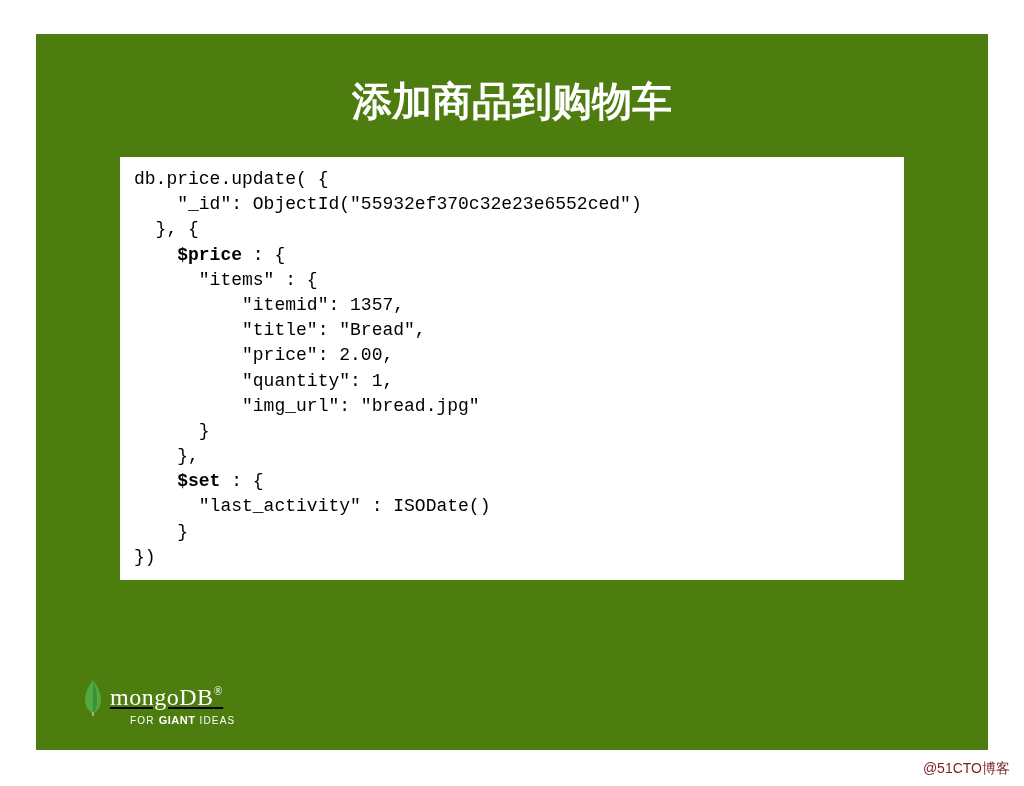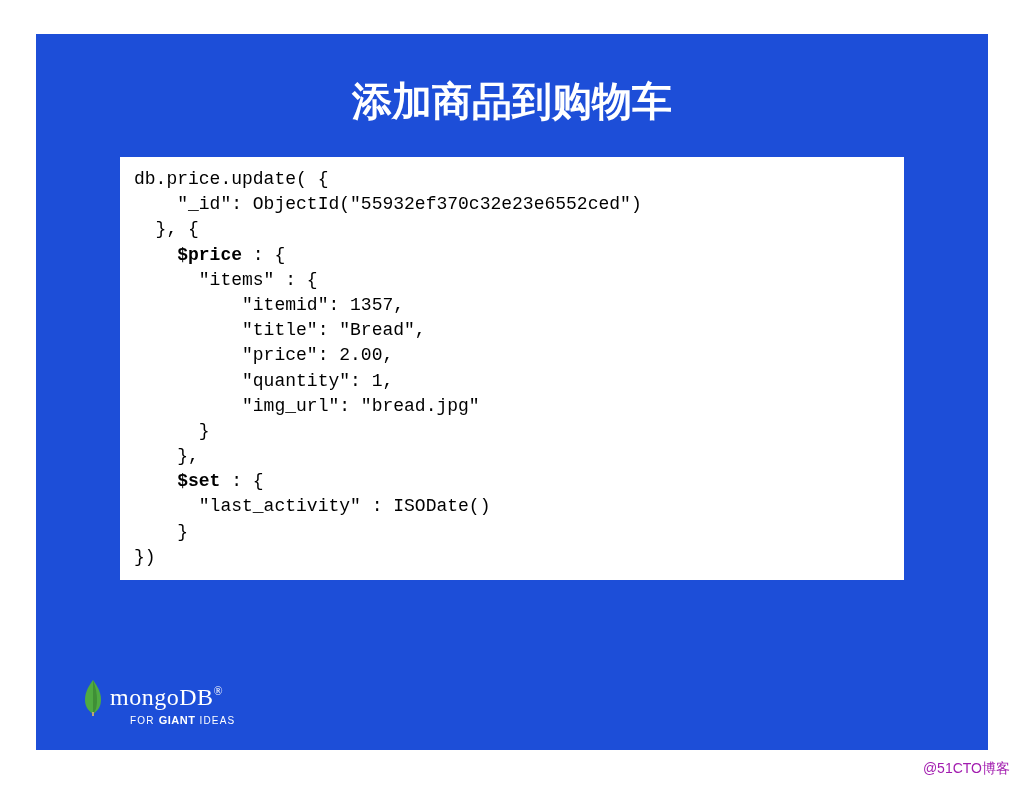--- a/index.html
+++ b/index.html
@@ -9,21 +9,21 @@
     background: #ffffff;
     position: relative;
     font-family: Arial, Helvetica, sans-serif;
   }
   .slide {
     position: absolute;
     left: 36px;
     top: 34px;
     width: 952px;
     height: 716px;
-    background: #1d4ed8;
+    background: #4d7c0f;
     padding: 40px 0 0 0;
   }
   .title {
     color: #ffffff;
     font-size: 40px;
     font-weight: bold;
     text-align: center;
     margin-bottom: 28px;
     font-family: "Microsoft YaHei", "Heiti SC", "PingFang SC", sans-serif;
   }
@@ -44,20 +44,21 @@
     left: 46px;
     bottom: 24px;
     display: flex;
     flex-direction: column;
     align-items: flex-start;
   }
   .logo-row {
     display: flex;
     align-items: center;
     gap: 6px;
+    text-decoration: underline;
   }
   .leaf {
     width: 22px;
     height: 38px;
     position: relative;
   }
   .leaf svg { display: block; }
   .brand {
     color: #ffffff;
     font-size: 24px;
@@ -70,21 +71,21 @@
     letter-spacing: 1.2px;
     margin-left: 48px;
     margin-top: -2px;
     font-family: Arial, sans-serif;
   }
   .tagline .giant { font-weight: bold; font-size: 11px; letter-spacing: 0.5px; }
   .watermark {
     position: absolute;
     right: 14px;
     bottom: 8px;
-    color: #a21caf;
+    color: #7f1d1d;
     font-size: 14px;
   }
 </style>
 </head>
 <body>
 
 <div class="slide">
   <div class="title">添加商品到购物车</div>
 
   <div class="code-box"><span>db.price.update( {</span>

